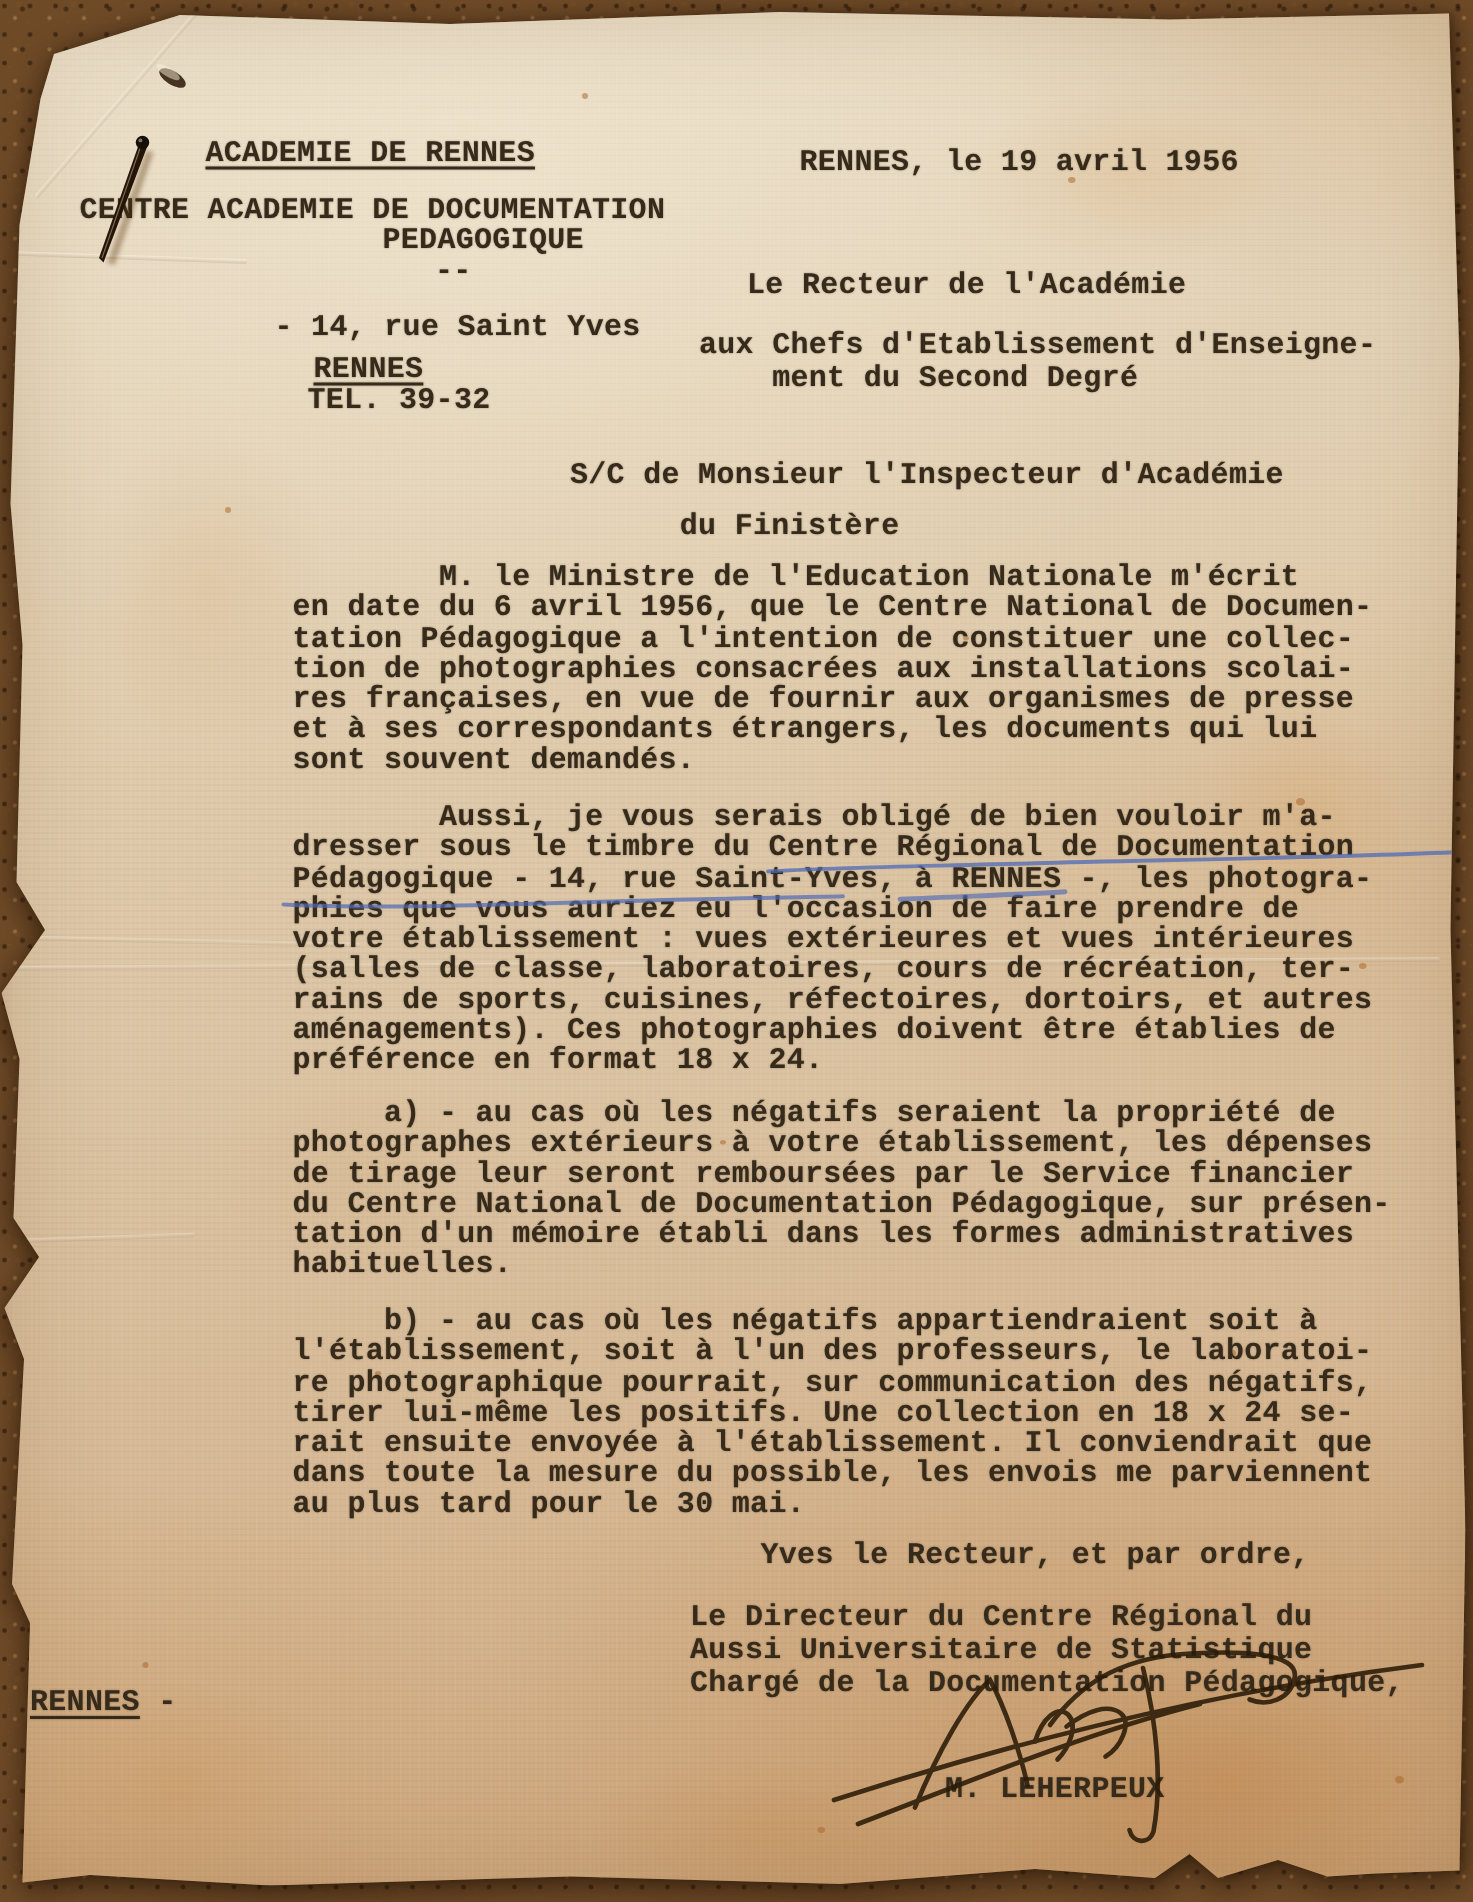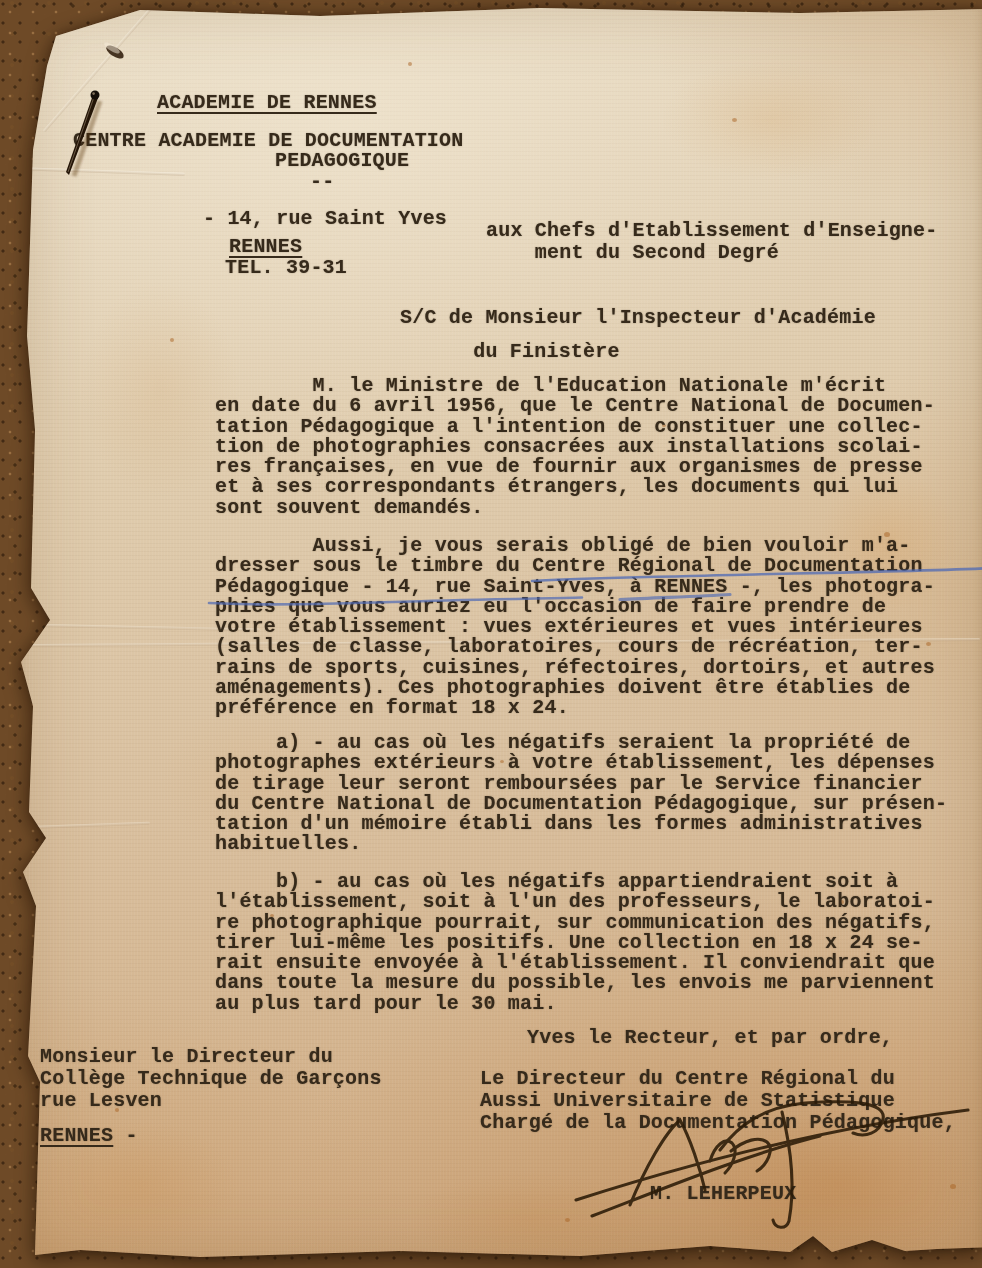--- a/index.html
+++ b/index.html
@@ -32,21 +32,20 @@
     background:
       radial-gradient(ellipse 700px 480px at 78% 97%, rgba(176,112,48,0.30), transparent 70%),
       radial-gradient(ellipse 520px 380px at 2% 99%,  rgba(186,126,62,0.25), transparent 72%),
       radial-gradient(ellipse 560px 300px at 92% 46%, rgba(198,146,86,0.20), transparent 70%),
       radial-gradient(ellipse 420px 260px at 96% 2%,  rgba(190,140,85,0.22), transparent 70%),
       radial-gradient(ellipse 820px 520px at 34% 10%, rgba(248,240,222,0.45), transparent 65%),
       repeating-linear-gradient(90deg, rgba(255,255,255,0.05) 0 1px, rgba(0,0,0,0) 1px 3px),
       repeating-linear-gradient(0deg, rgba(120,88,56,0.05) 0 1px, rgba(0,0,0,0) 1px 4px),
       linear-gradient(172deg,#e7dac2 0%,#e0cdaf 32%,#d9c09f 58%,#d2b089 84%,#cba47a 100%);
     box-shadow:inset 0 0 70px rgba(130,92,52,0.28), inset 0 0 10px rgba(130,92,52,0.22);
-    margin-left:20px;
   }
   .txt{
     position:absolute;
     font-size:20px;line-height:20.3px;letter-spacing:0.2px;
     font-weight:700;color:#362a1b;white-space:pre;
     text-shadow:0 0 1.4px rgba(54,42,27,0.45);
   }
   .lh22{line-height:22px;}
   .lh34{line-height:34px;}
   .u{text-decoration:underline;text-decoration-thickness:2px;text-underline-offset:4px;}
@@ -91,23 +90,25 @@
       <div class="crease" style="left:0;top:626px;width:240px;transform:rotate(1.2deg);opacity:.7;"></div>
       <div class="crease" style="left:0;top:824px;width:130px;transform:rotate(-2deg);opacity:.7;"></div>
       <div class="crease" style="left:24px;top:130px;width:170px;transform:rotate(-49deg);transform-origin:0 50%;opacity:.8;"></div>
 
       <div class="txt u" style="left:137px;top:93px;">ACADEMIE DE RENNES</div>
       <div class="txt" style="left:53px;top:131px;">CENTRE ACADEMIE DE DOCUMENTATION</div>
       <div class="txt" style="left:255px;top:151px;">PEDAGOGIQUE</div>
       <div class="txt" style="left:290px;top:172px;">--</div>
       <div class="txt" style="left:183px;top:209px;">- 14, rue Saint Yves</div>
       <div class="txt u" style="left:209px;top:237px;">RENNES</div>
-      <div class="txt" style="left:205px;top:258px;">TEL. 39-31</div>
+      <div class="txt" style="left:205px;top:258px;">TEL. 39-32</div>
 
+      <div class="txt" style="left:533px;top:99px;">RENNES, le 19 avril 1956</div>
 
+      <div class="txt" style="left:498px;top:181px;">Le Recteur de l'Académie</div>
       <div class="txt lh34" style="left:380px;top:301px;">S/C de Monsieur l'Inspecteur d'Académie
       du Finistère</div>
       <div class="txt lh22" style="left:466px;top:220px;">aux Chefs d'Etablissement d'Enseigne-
     ment du Second Degré</div>
 
       <div class="txt" style="left:195px;top:376px;">        M. le Ministre de l'Education Nationale m'écrit
 en date du 6 avril 1956, que le Centre National de Documen-
 tation Pédagogique a l'intention de constituer une collec-
 tion de photographies consacrées aux installations scolai-
 res françaises, en vue de fournir aux organismes de presse
@@ -135,23 +136,20 @@
 rait ensuite envoyée à l'établissement. Il conviendrait que
 dans toute la mesure du possible, les envois me parviennent
 au plus tard pour le 30 mai.</div>
 
       <div class="txt" style="left:507px;top:1028px;">Yves le Recteur, et par ordre,</div>
       <div class="txt lh22" style="left:460px;top:1068px;">Le Directeur du Centre Régional du
 Aussi Universitaire de Statistique
 Chargé de la Documentation Pédagogique,</div>
       <div class="txt" style="left:590px;top:1184px;padding-left:40px;">M. LEHERPEUX</div>
 
-      <div class="txt lh22" style="left:20px;top:1046px;">Monsieur le Directeur du
-Collège Technique de Garçons
-rue Lesven</div>
       <div class="txt" style="left:20px;top:1126px;"><span class="u">RENNES</span><span> -</span></div>
 
       <svg class="overlay" style="left:0;top:0;width:982px;height:1268px;" viewBox="0 0 982 1268">
         <g fill="none" stroke="#4e6ab5" stroke-linecap="round">
           <path d="M512,581 C560,578 620,577.5 690,575.5 C760,573.5 880,572 974,568" stroke-width="2.6" opacity="0.75"></path>
           <path d="M189,603 C250,606 320,603.5 390,601.5 C450,599.5 520,598.5 562,597.5" stroke-width="2.6" opacity="0.7"></path>
           <path d="M600,599.5 C640,597.5 680,596.5 710,594.5" stroke-width="3.2" opacity="0.65"></path>
         </g>
       </svg>
 

